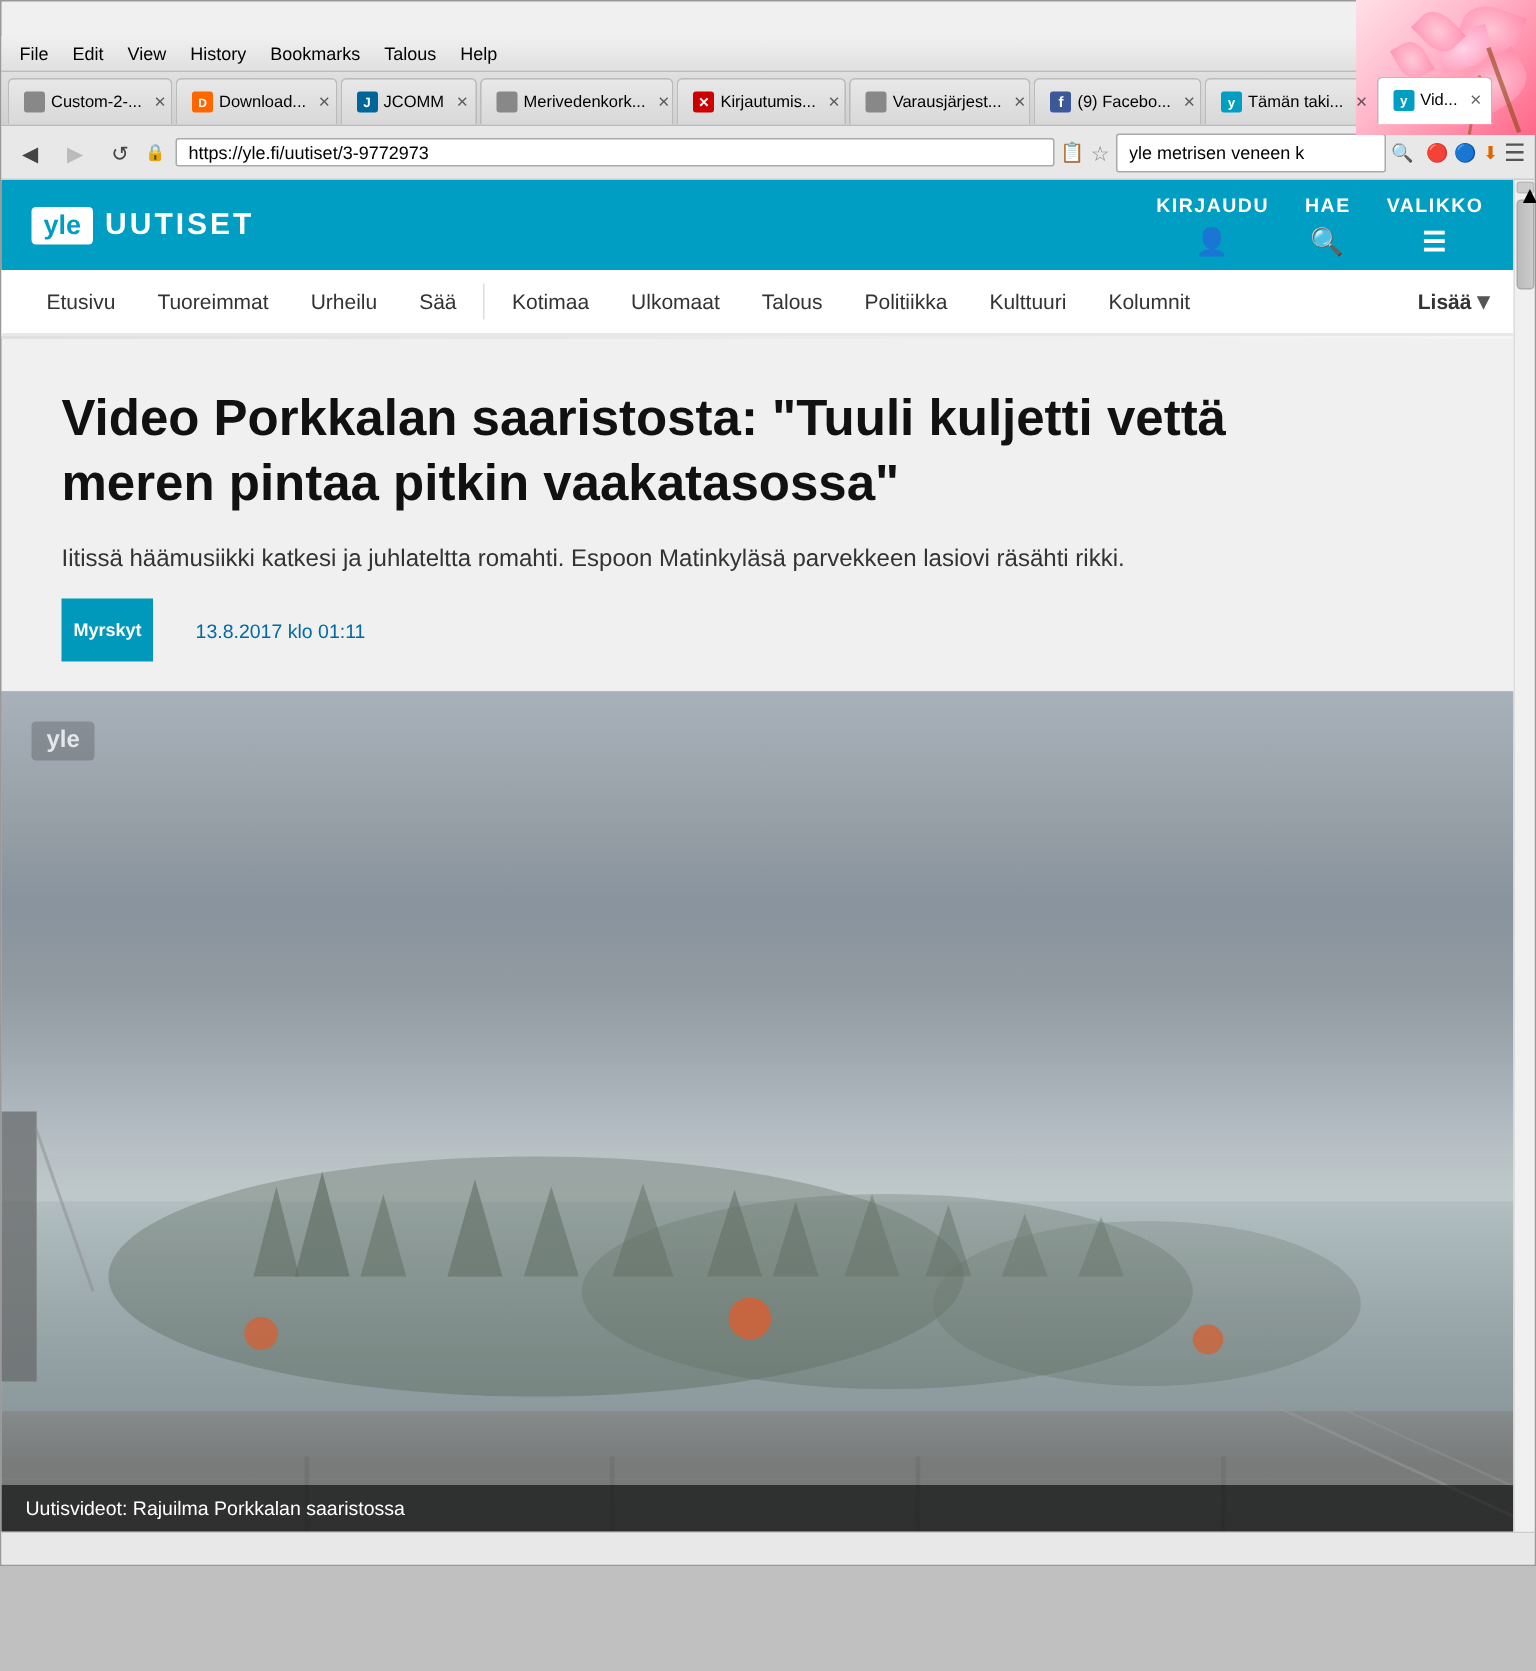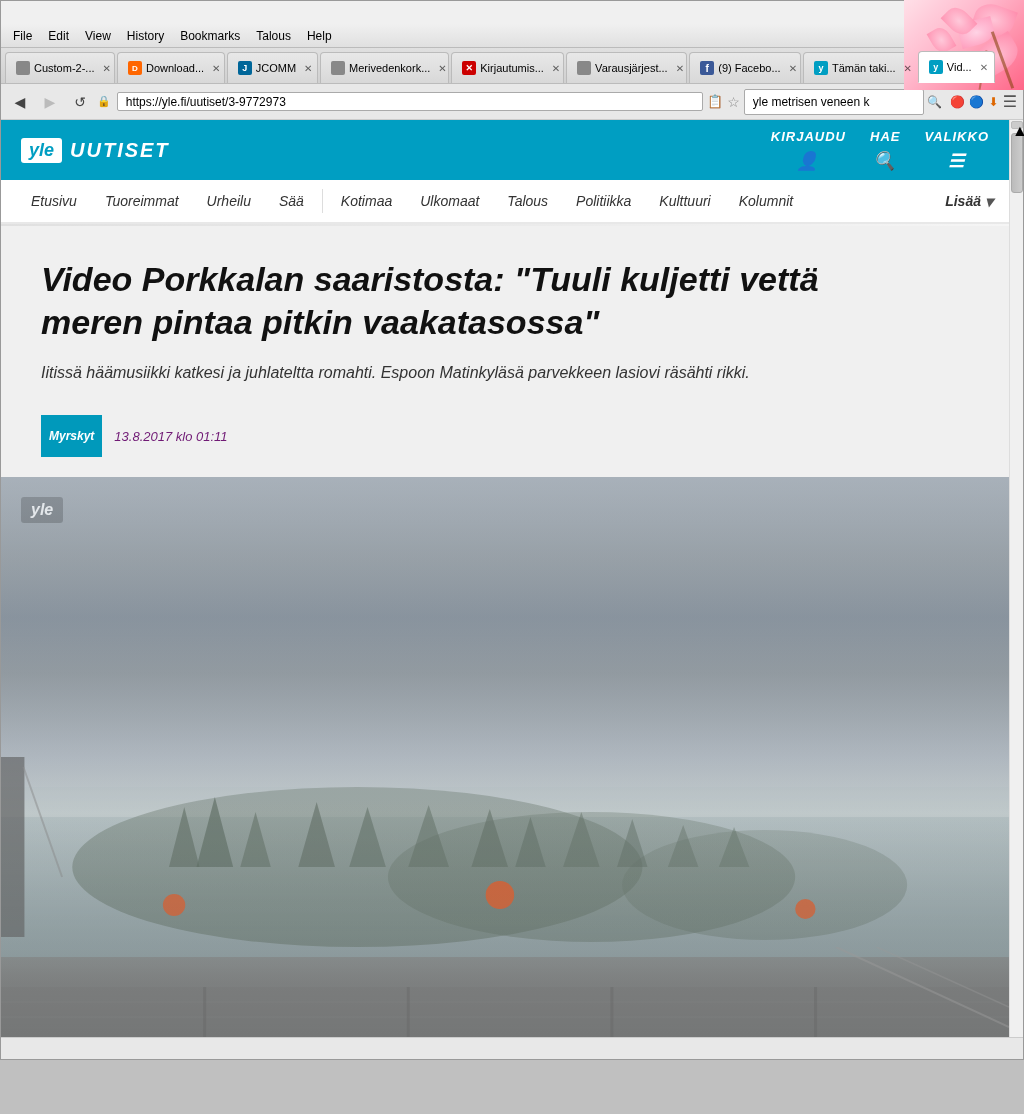--- a/index.html
+++ b/index.html
@@ -190,37 +190,37 @@
       font-size: 34px;
       font-weight: bold;
       line-height: 1.25;
       color: #111;
       margin-bottom: 18px;
     }
     .article-lead {
       font-size: 16px;
       color: #333;
       line-height: 1.5;
-      margin-bottom: 30px;
+      margin-bottom: 14px;
     }
     .article-meta {
       display: flex;
       align-items: center;
       gap: 12px;
       font-size: 13px;
       color: #666;
     }
     .tag-myrskyt {
       background: #0099bb;
       color: white;
       padding: 14px 8px;
       font-size: 12px;
       font-weight: bold;
     }
-    .meta-date { color: #701a75; }
+    .meta-date { color: #0369a1; margin-left: 16px; }
 
     
     .video-container {
       width: 100%;
       position: relative;
       background: #888;
       overflow: hidden;
     }
     .video-bg {
       width: 100%;
@@ -281,21 +281,21 @@
 
     
     .fav-yle { background: #009ec2; color: white; font-size: 9px; font-weight: bold; width: 14px; height: 14px; display: flex; align-items: center; justify-content: center; border-radius: 2px; }
     .fav-dl { background: #ff6600; color: white; font-size: 8px; font-weight: bold; width: 14px; height: 14px; display: flex; align-items: center; justify-content: center; border-radius: 2px; }
     .fav-j { background: #006699; color: white; font-size: 9px; font-weight: bold; width: 14px; height: 14px; display: flex; align-items: center; justify-content: center; border-radius: 2px; }
     .fav-x { background: #cc0000; color: white; font-size: 9px; font-weight: bold; width: 14px; height: 14px; display: flex; align-items: center; justify-content: center; border-radius: 2px; }
     .fav-fb { background: #3b5998; color: white; font-size: 10px; font-weight: bold; width: 14px; height: 14px; display: flex; align-items: center; justify-content: center; border-radius: 2px; }
     .fav-generic { background: #888; width: 14px; height: 14px; border-radius: 2px; }
 
     .content-wrapper { position: relative; }
-    .main-content { padding-right: 14px; font-style: italic; }
+    .main-content { padding-right: 14px; }
 
     
     .status-bar {
       background: #e8e8e8;
       height: 22px;
       border-top: 1px solid #ccc;
       display: flex;
       align-items: center;
       padding: 0 8px;
       font-size: 11px;
@@ -539,20 +539,23 @@
             <line x1="400" y1="40" x2="400" y2="90" stroke="#666" stroke-width="3" opacity="0.4"></line>
             <line x1="600" y1="40" x2="600" y2="90" stroke="#666" stroke-width="3" opacity="0.4"></line>
             <line x1="800" y1="40" x2="800" y2="90" stroke="#666" stroke-width="3" opacity="0.4"></line>
 
             <line x1="820" y1="0" x2="990" y2="80" stroke="#999" stroke-width="2" opacity="0.5"></line>
             <line x1="860" y1="0" x2="990" y2="60" stroke="#999" stroke-width="1.5" opacity="0.4"></line>
           </svg>
 
         </div>
 
+        <div class="video-caption">
+          <span>Uutisvideot: Rajuilma Porkkalan saaristossa</span>
+        </div>
       </div>
 
     </div>
 
     <div style="position:absolute;right:0;top:0;bottom:0;width:14px;background:#f0f0f0;border-left:1px solid #ddd;">
       <div style="width:12px;height:8px;background:#ccc;border:1px solid #bbb;margin:1px;border-radius:2px;">▲</div>
       <div style="width:12px;height:60px;background:linear-gradient(to right,#bbb,#ccc);border:1px solid #aaa;border-radius:3px;margin:1px;margin-top:4px;"></div>
     </div>
   </div>
 

